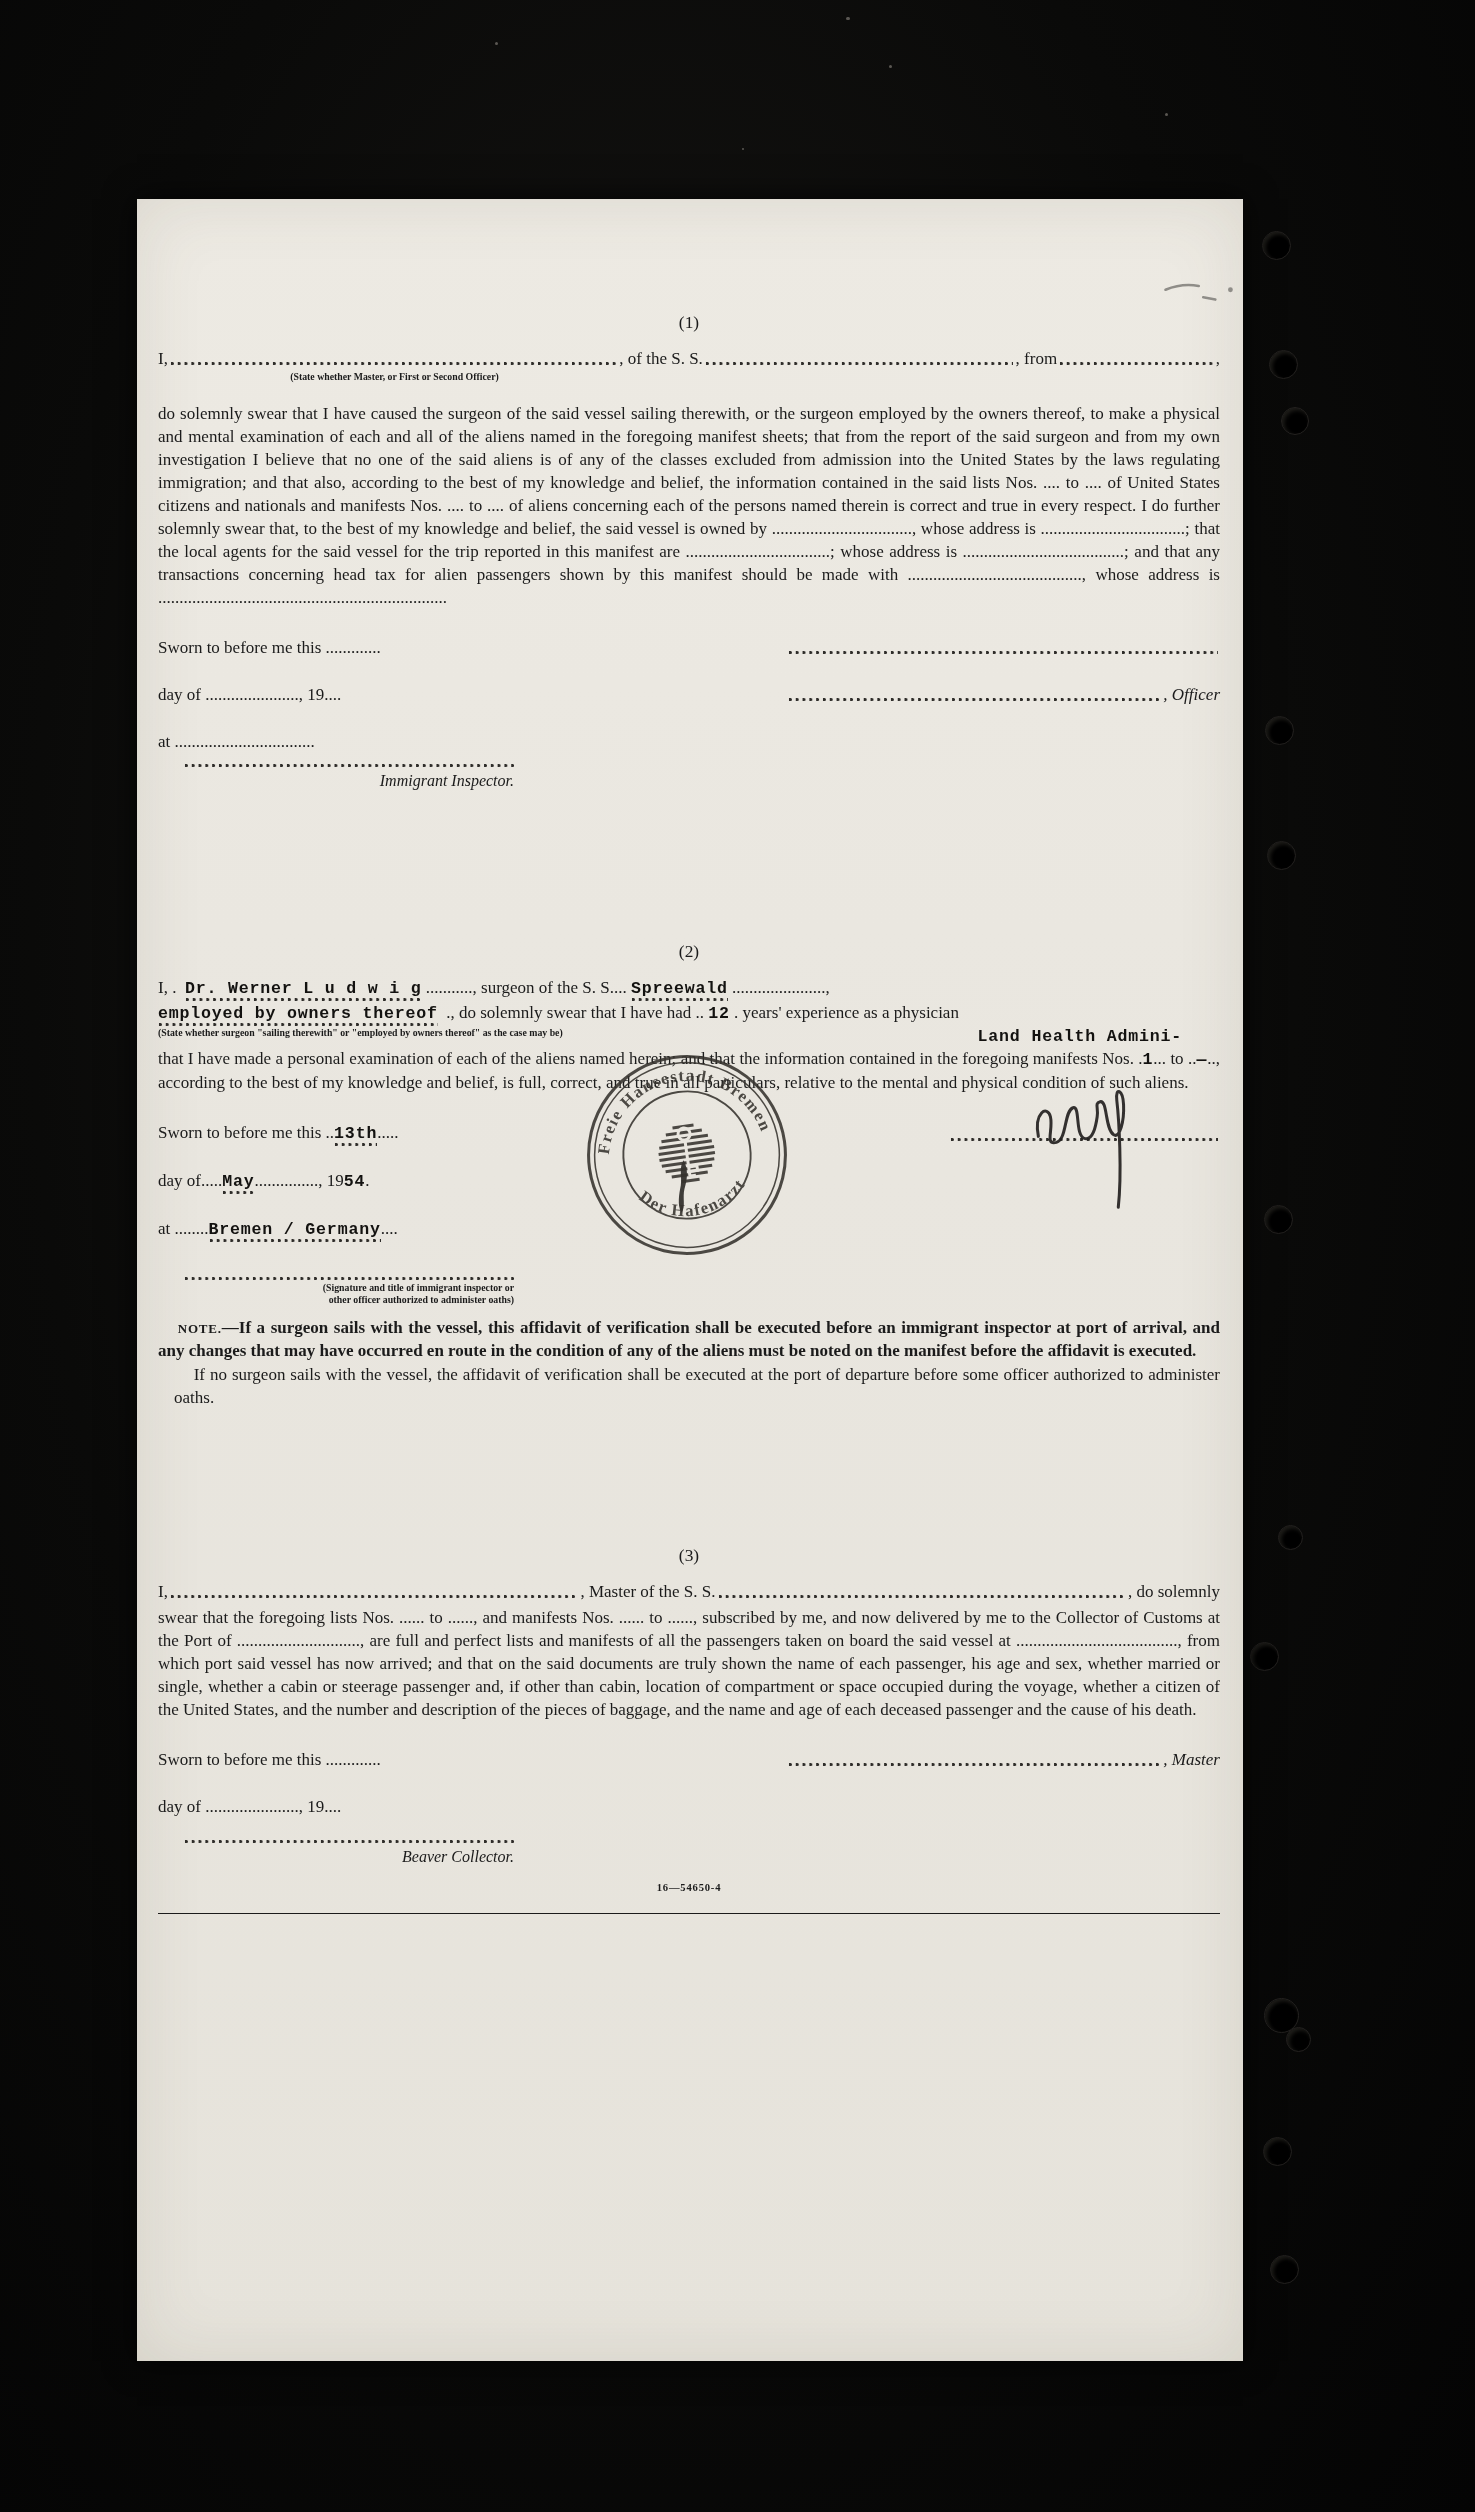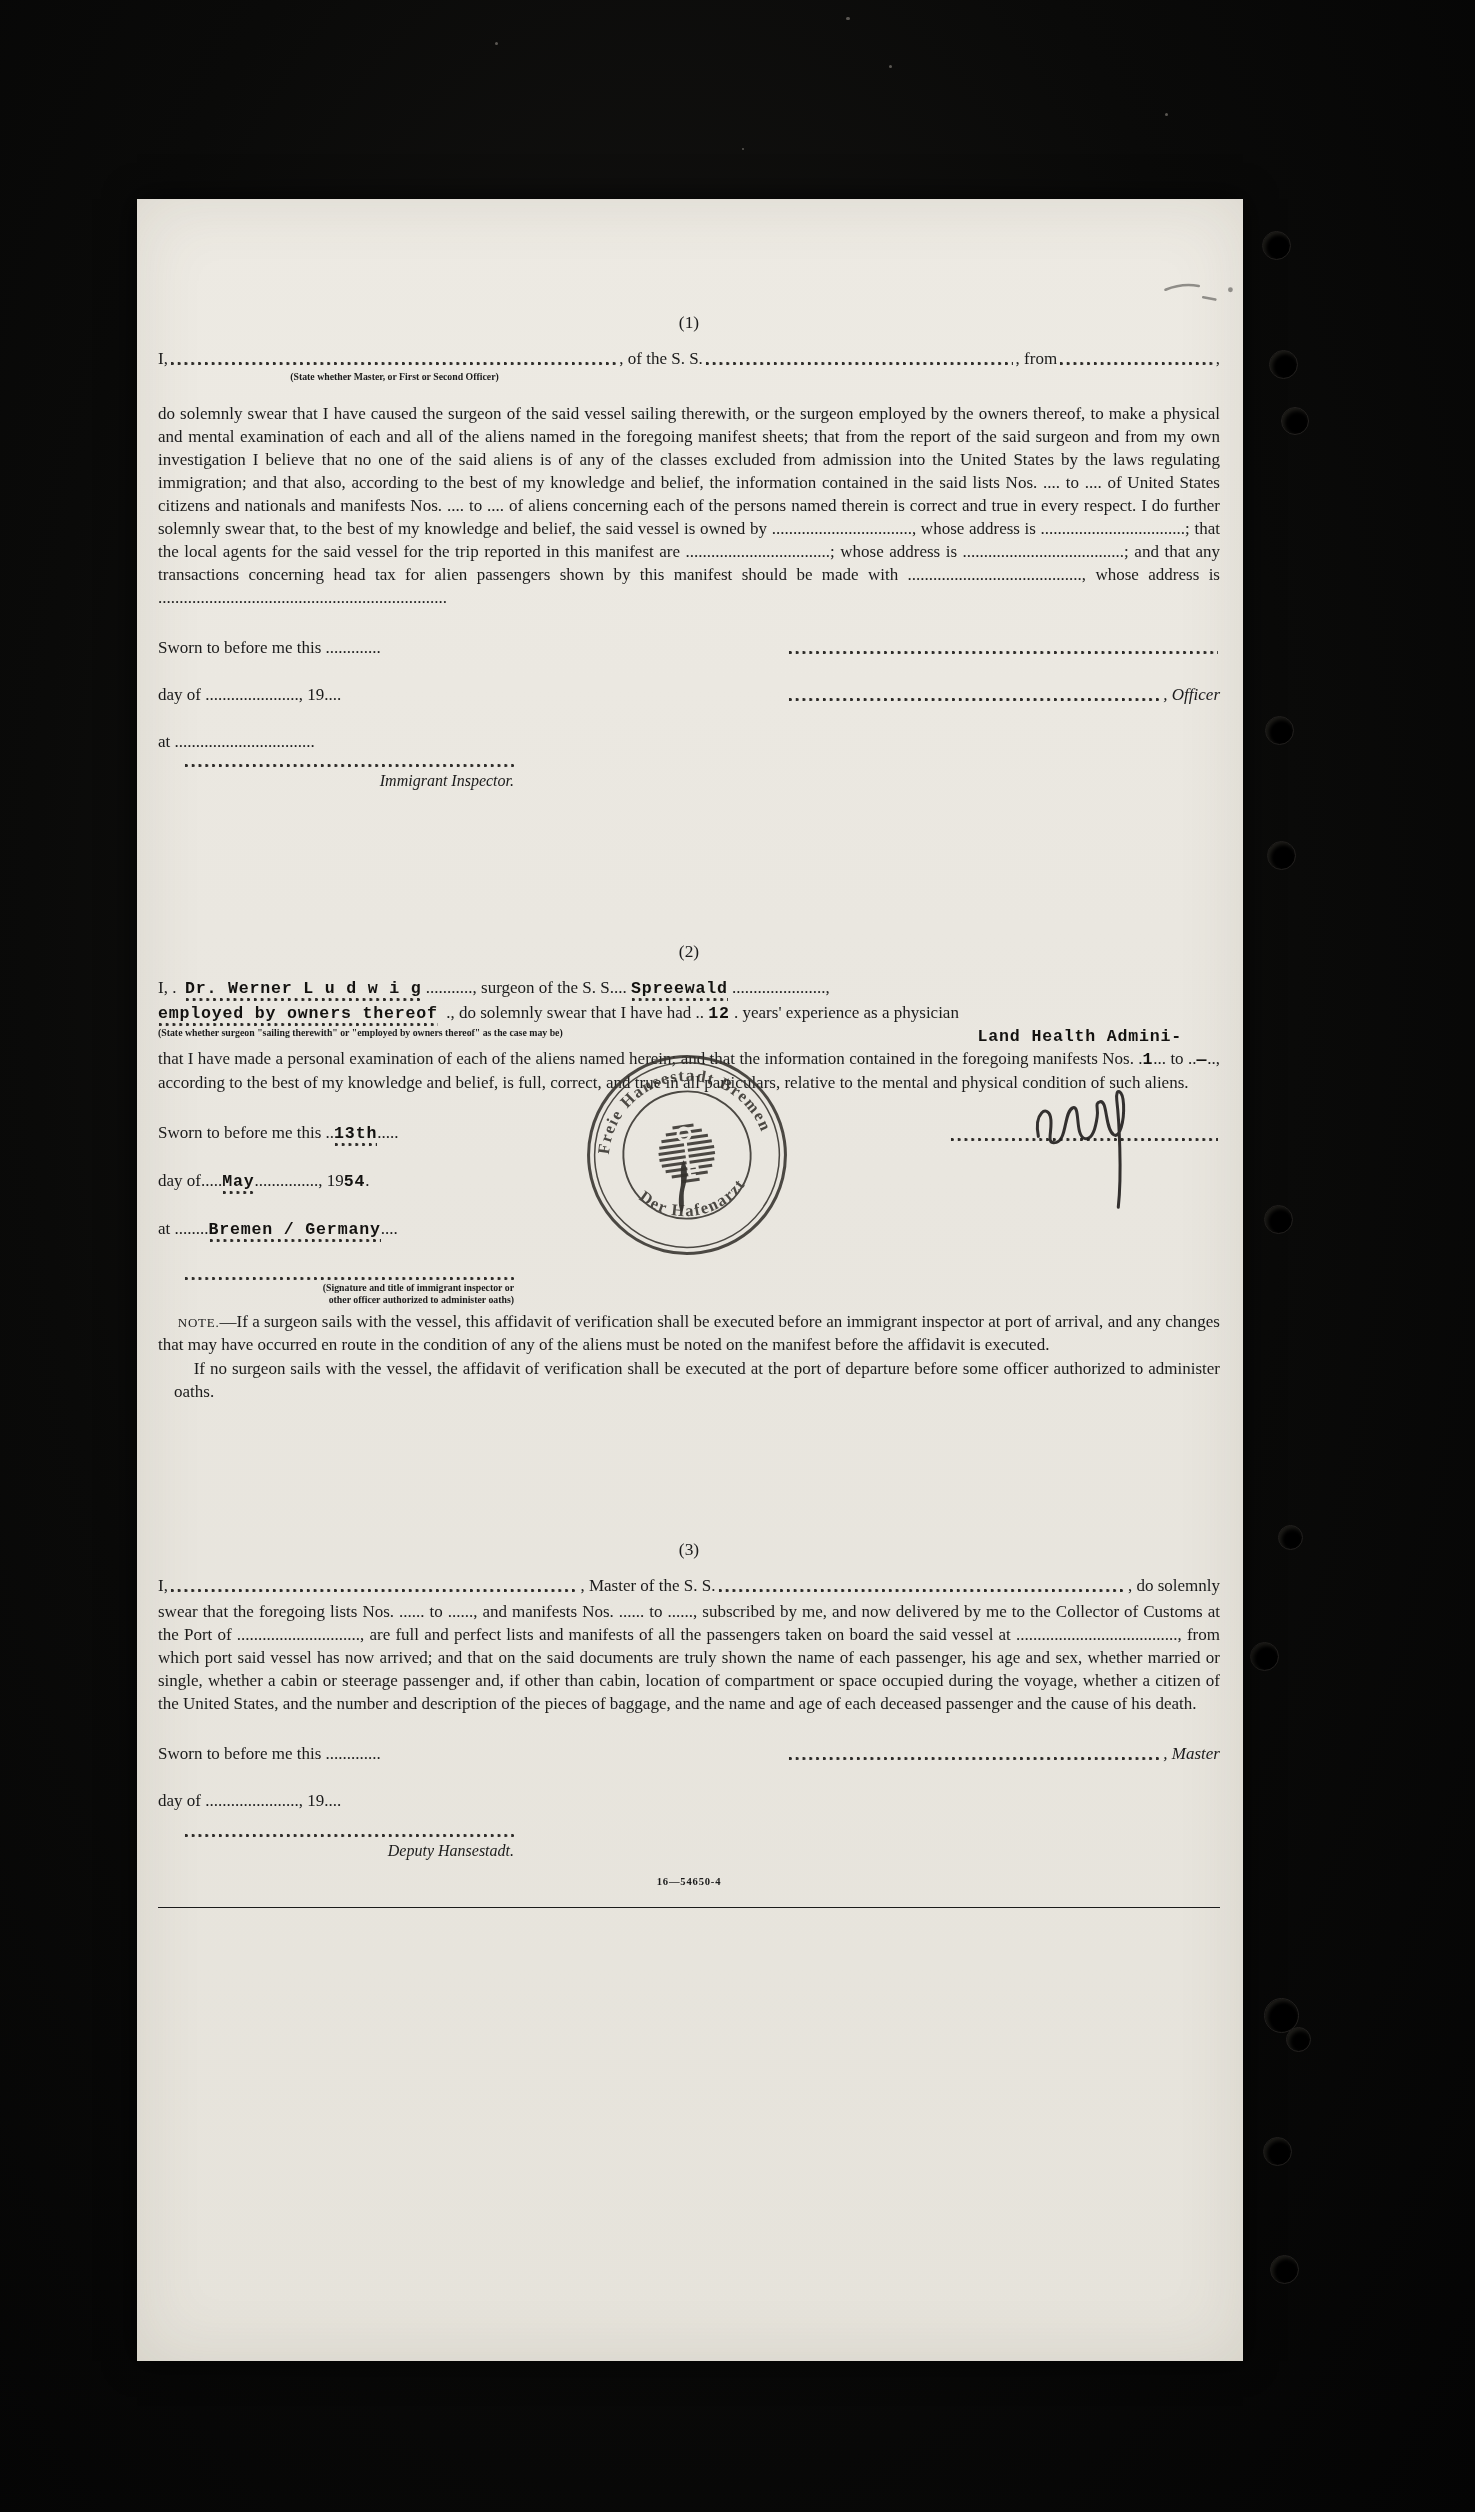--- a/index.html
+++ b/index.html
@@ -44,21 +44,21 @@
   .sw-left span{white-space:pre;}
   .sw-right{flex:1;display:flex;align-items:flex-end;position:relative;}
   .pad-sig{padding-left:162px;}
   .sigblock{margin:7.6px 0 0 26px;width:330px;text-align:right;}
   .sigblock .dotline{width:100%;}
   .siglabel{font-size:16px;margin-top:3px;}
   .caprow{display:flex;justify-content:space-between;align-items:flex-start;
     padding-right:38px;height:19.7px;margin-top:1.5px;}
   .l1wrap{position:relative;margin-bottom:32px;}
   .cap-s1{position:absolute;left:78px;top:24px;width:317px;text-align:center;}
-  .note{margin-top:4px;text-indent:19.7px;}
+  .note{margin-top:10px;text-indent:19.7px;font-weight:bold;}
   .note2{margin-top:1.5px;text-indent:19.7px;margin-left:16px;}
   .notelabel{font-variant:all-small-caps;letter-spacing:0.8px;font-size:18px;}
   .s2-sworn{position:relative;}
   .stamp{position:absolute;left:423px;top:-72px;pointer-events:none;}
   .signature{position:absolute;right:13.6px;top:-54px;pointer-events:none;}
   .formno{text-align:center;font-size:10.6px;font-weight:bold;margin-top:16.6px;letter-spacing:0.8px;}
   .rule{height:1.5px;background:#1b1b1b;margin-top:19.7px;}
   .printer{font-size:12.5px;font-weight:bold;margin-top:9px;}
   .hole{position:absolute;border-radius:50%;background:#000;
     border:1.5px solid #242220;box-shadow:inset 2.3px 2.3px 4.5px rgba(90,85,75,.35);}
@@ -271,21 +271,21 @@
           </div>
         </div>
         <div class="sw-row">
           <div class="sw-left">day of ......................, 19....</div>
           <div class="sw-right"></div>
         </div>
       </div>
 
       <div class="sigblock" style="margin-top:18px;">
         <div class="dotline"></div>
-        <div class="ital siglabel">Deputy Hansestadt.</div>
+        <div class="ital siglabel">Beaver Collector.</div>
       </div>
 
       <div class="formno">16—54650-4</div>
       <div class="rule"></div>
     </section>
 
   </div>
 </div>
 
 

